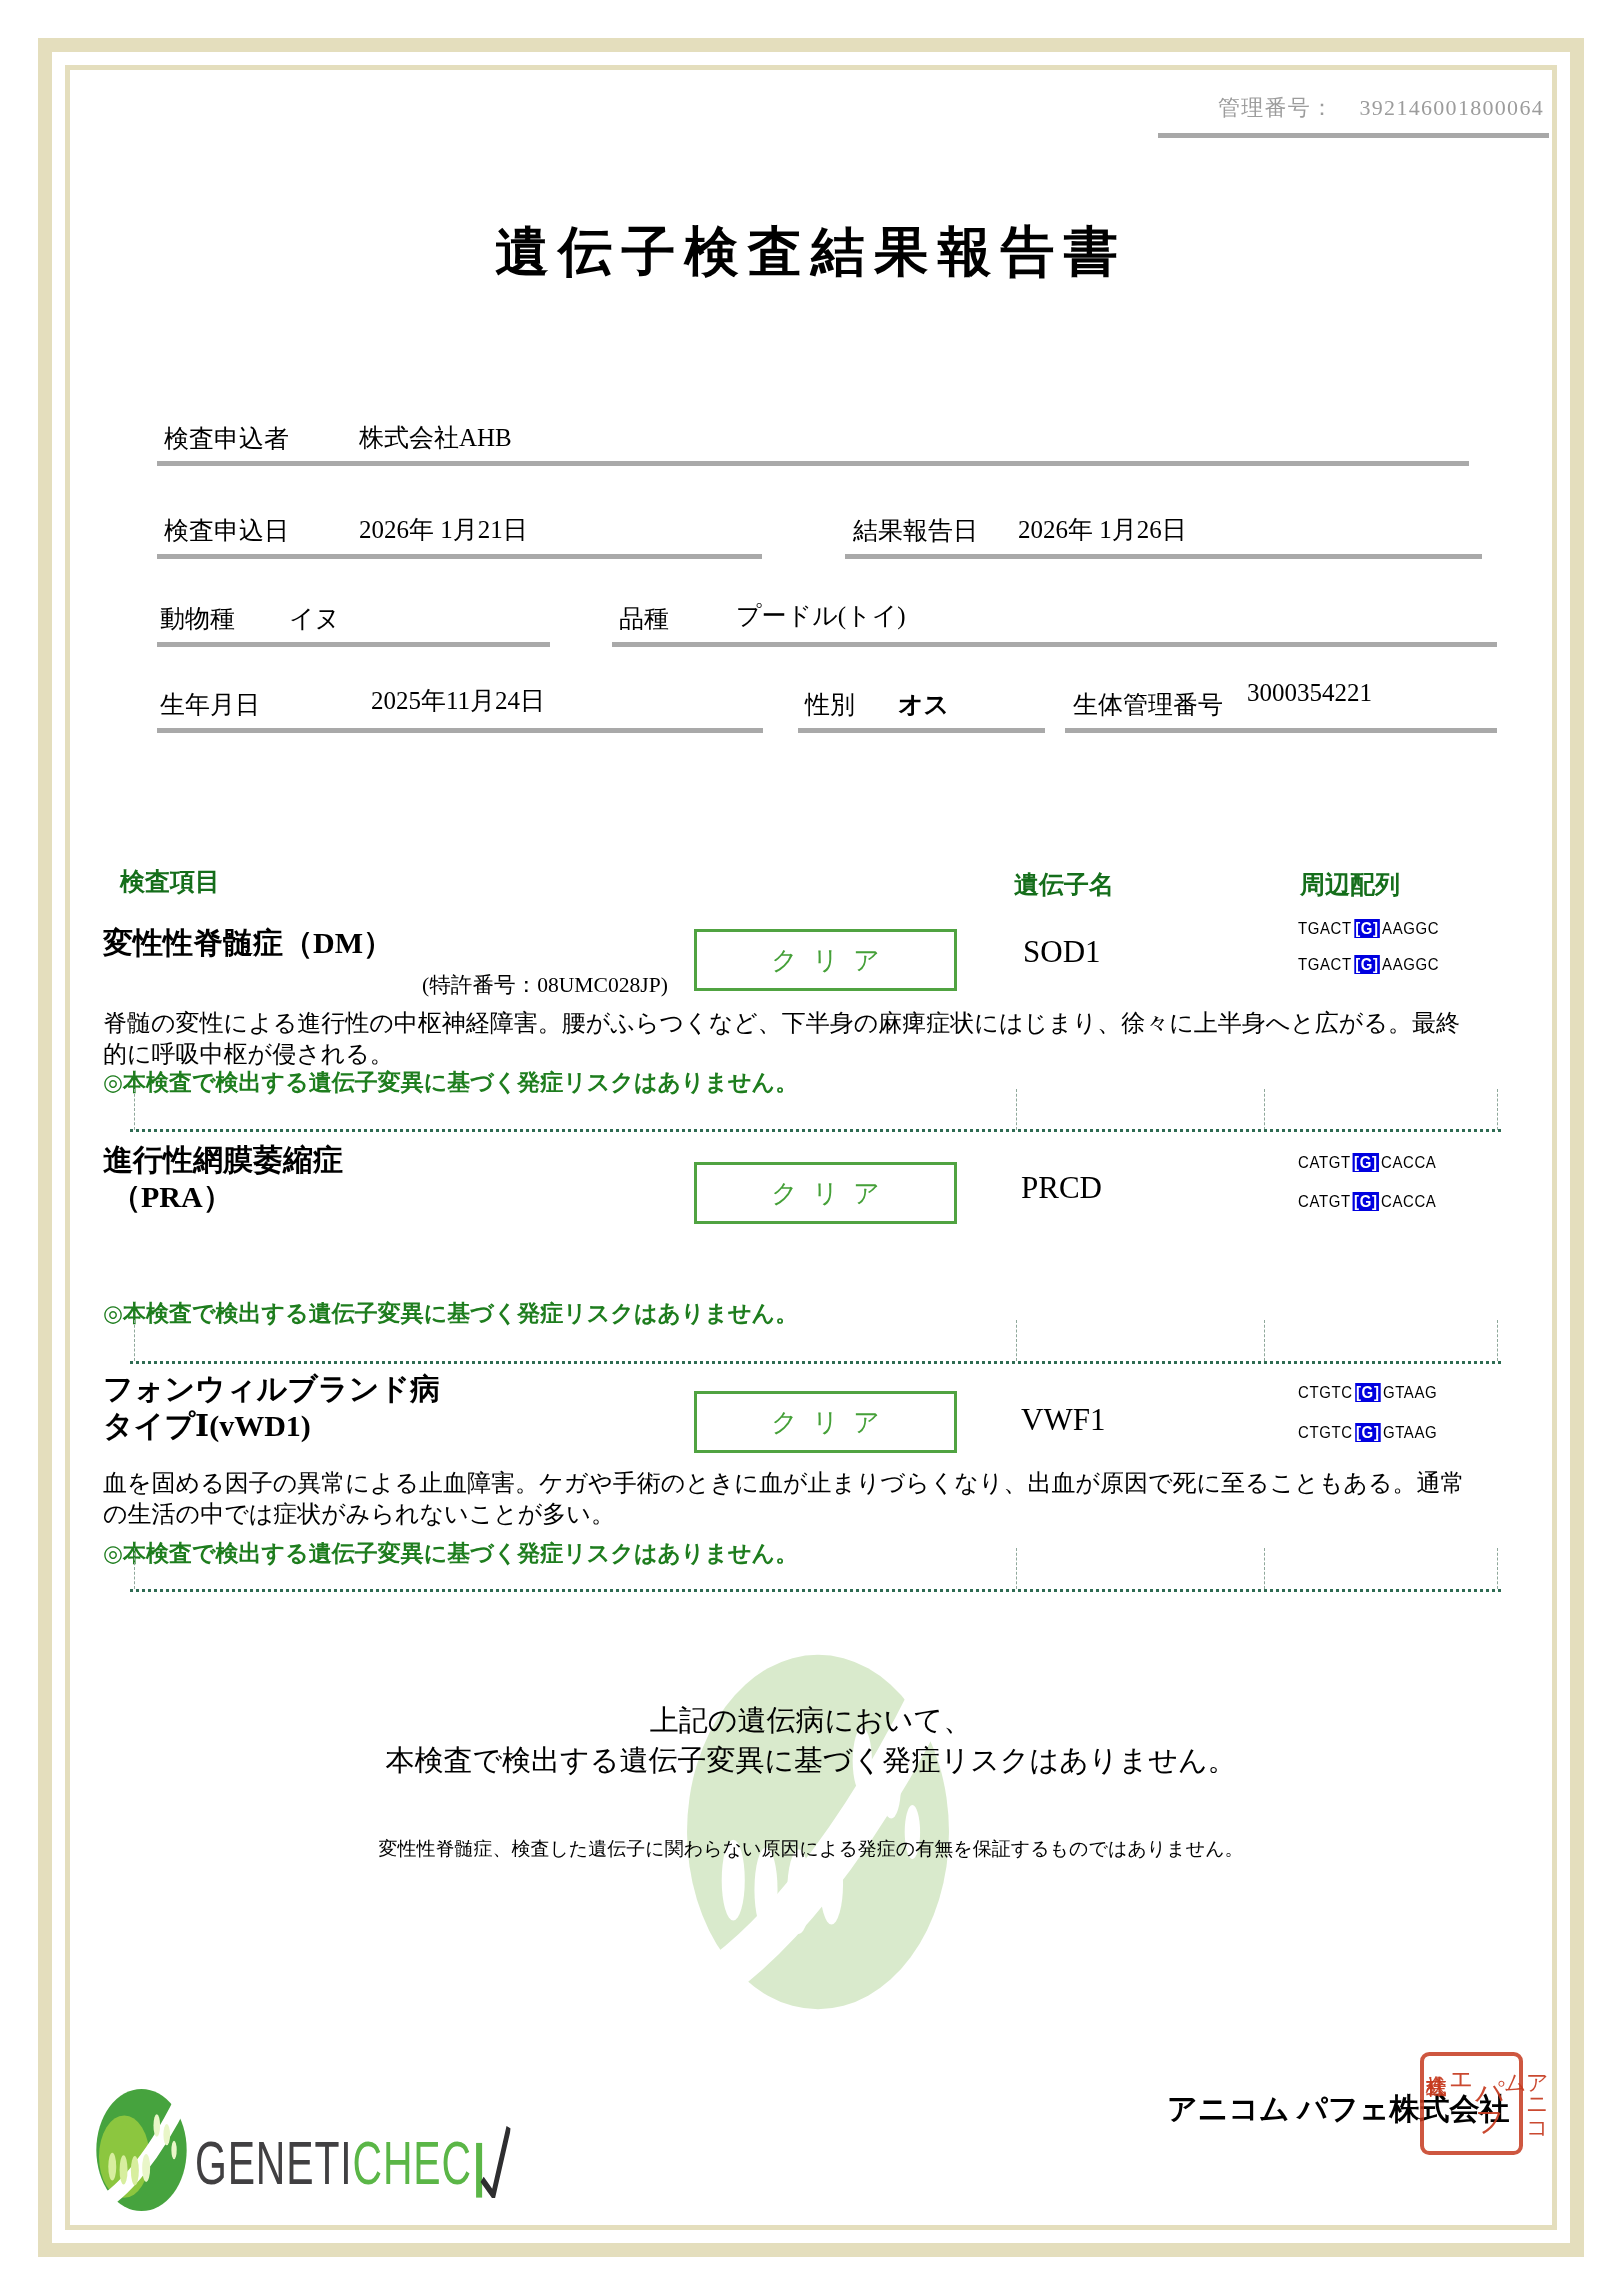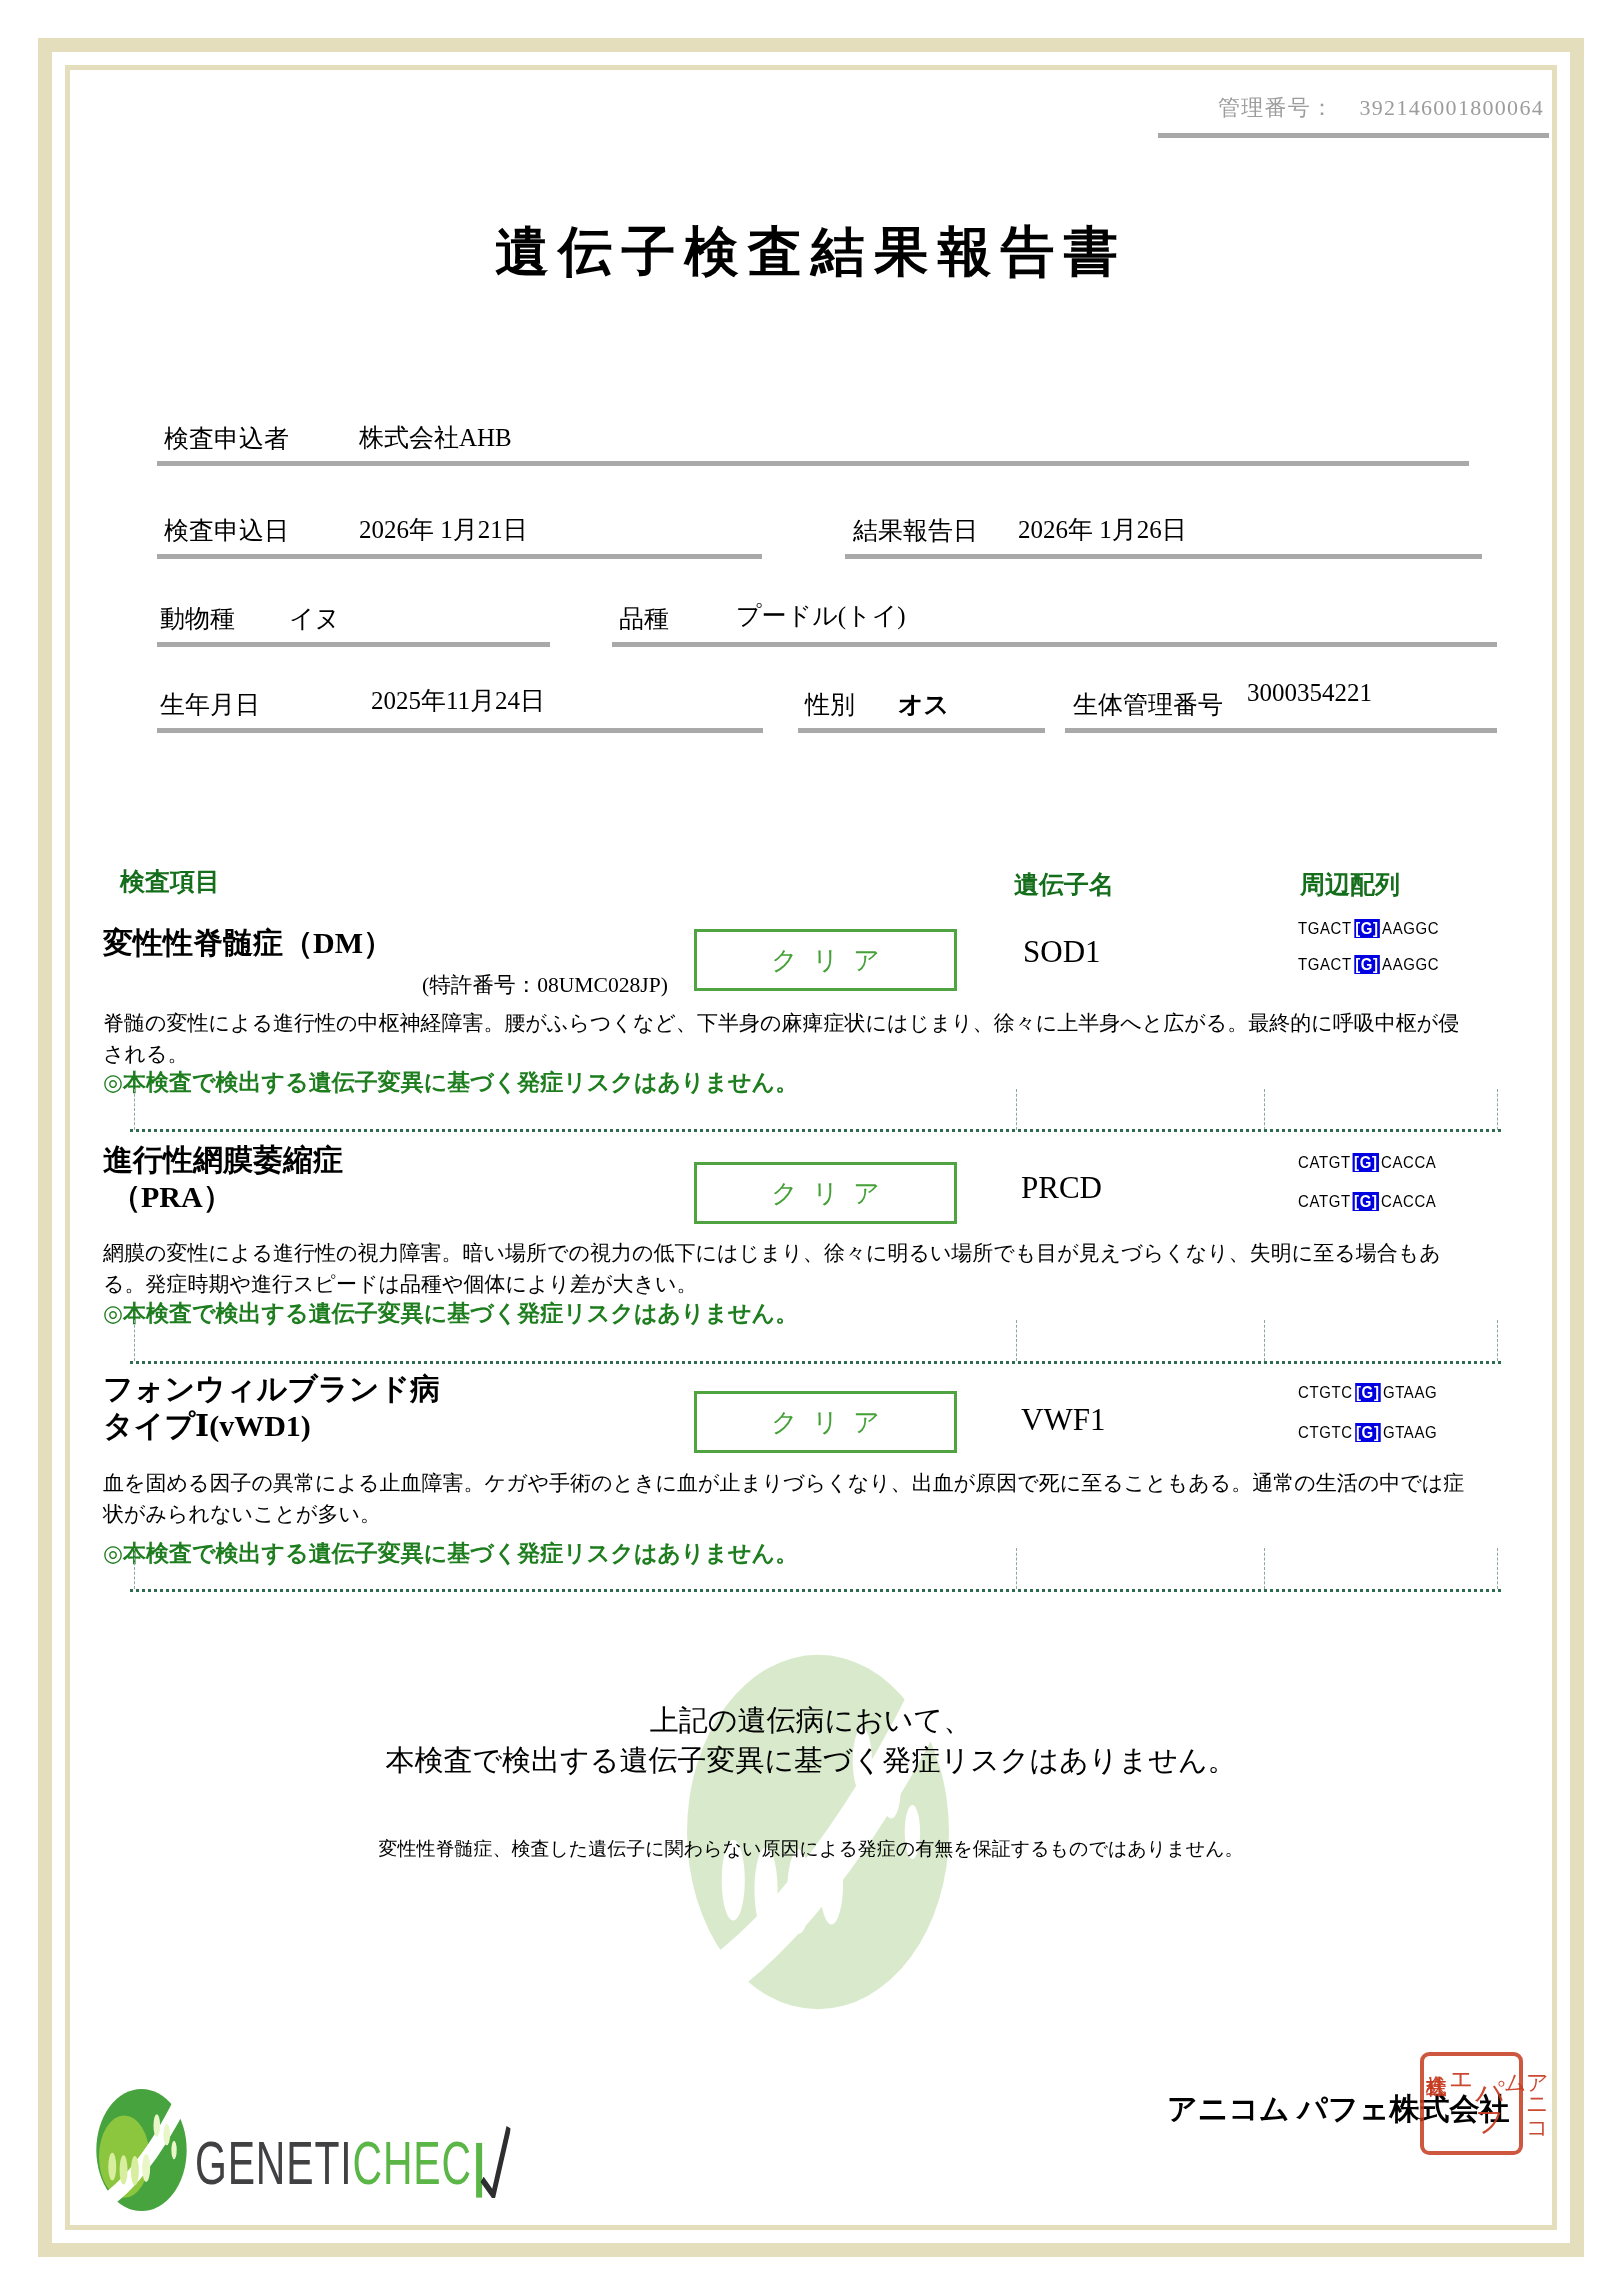--- a/index.html
+++ b/index.html
@@ -23,21 +23,21 @@
   
   .disease{font-size:30px;font-weight:bold;line-height:37px;}
   .patent{font-size:21.6px;}
   .clear-box{width:257px;height:56px;border:3.9px solid #50a341;background:#fff;
              display:flex;align-items:center;justify-content:center;}
   .clear-text{font-size:26px;color:#45a038;letter-spacing:14.4px;padding-left:14.4px;}
   .gene{font-size:31px;}
   .seq{font-size:17px;font-family:"Liberation Sans","DejaVu Sans",sans-serif;letter-spacing:0.7px;
        transform:scaleX(0.88);transform-origin:left top;white-space:nowrap;}
   .seq .var{background:#0000e0;color:#fff;padding:0 1.3px;margin:0 2.6px;font-weight:bold;}
-  .desc{font-size:21px;line-height:31px;width:1368px;}
+  .desc{font-size:24px;line-height:31px;width:1368px;}
   .risk{font-size:23px;font-weight:bold;color:#1e7d1e;}
   .tick{width:0;height:41px;border-left:1.3px dashed #8fa89b;}
   .dotline{width:1371px;height:0;border-top:3.3px dotted #2e6b52;}
   
   .sum-line{left:0;width:1622px;text-align:center;font-size:29px;}
   .sum-note{left:0;width:1622px;text-align:center;font-size:19px;}
   .wm{opacity:0.9;} .z2{z-index:2;} .z0{z-index:0;}
   
   .logo-text{left:195px;top:2135px;height:63px;display:flex;align-items:flex-end;
              font-family:"Liberation Sans","DejaVu Sans",sans-serif;font-size:62px;font-weight:400;
@@ -124,21 +124,20 @@
   <div class="abs clear-box" style="left:694px;top:1162px">
     <span class="clear-text">クリア</span>
   </div>
   <div class="abs gene" style="left:1021px;top:1170px">PRCD</div>
   <div class="abs seq" style="left:1298px;top:1153px">
     <span>CATGT</span><span class="var">[G]</span><span>CACCA</span>
   </div>
   <div class="abs seq" style="left:1298px;top:1192px">
     <span>CATGT</span><span class="var">[G]</span><span>CACCA</span>
   </div>
-  <div class="abs desc" style="left:103px;top:1238px">網膜の変性による進行性の視力障害。暗い場所での視力の低下にはじまり、徐々に明るい場所でも目が見えづらくなり、失明に至る場合もある。発症時期や進行スピードは品種や個体により差が大きい。</div>
   <div class="abs risk" style="left:103px;top:1298px">◎本検査で検出する遺伝子変異に基づく発症リスクはありません。</div>
   <div class="abs tick" style="left:134px;top:1320px"></div>
   <div class="abs tick" style="left:1016px;top:1320px"></div>
   <div class="abs tick" style="left:1264px;top:1320px"></div>
   <div class="abs tick" style="left:1497px;top:1320px"></div>
   <div class="abs dotline" style="left:130px;top:1361px"></div>
 
   <div class="abs disease" style="left:103px;top:1370px">フォンウィルブランド病</div>
   <div class="abs disease" style="left:103px;top:1407px">タイプⅠ(vWD1)</div>
   <div class="abs clear-box" style="left:694px;top:1391px">

